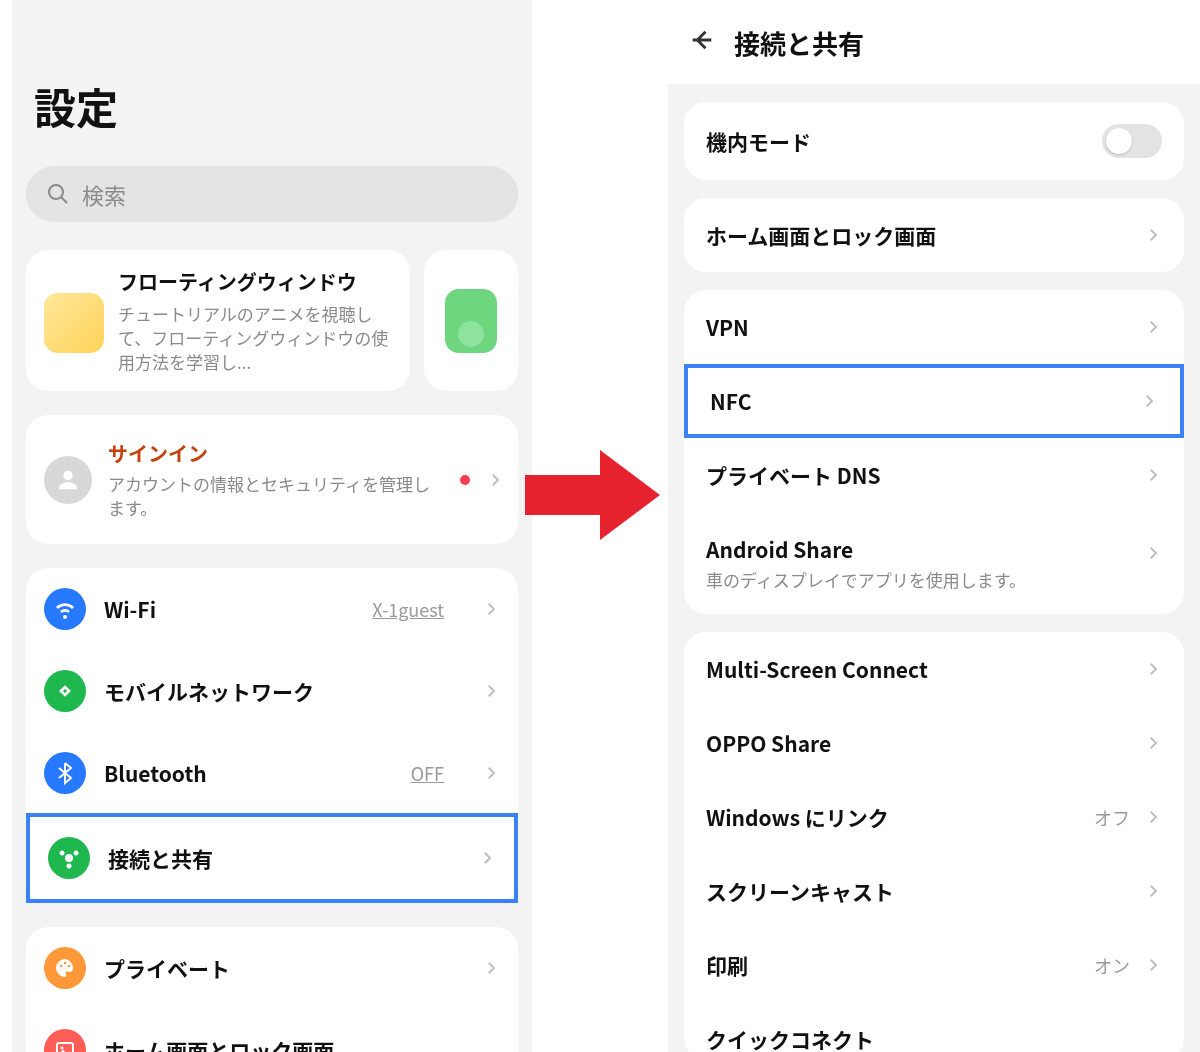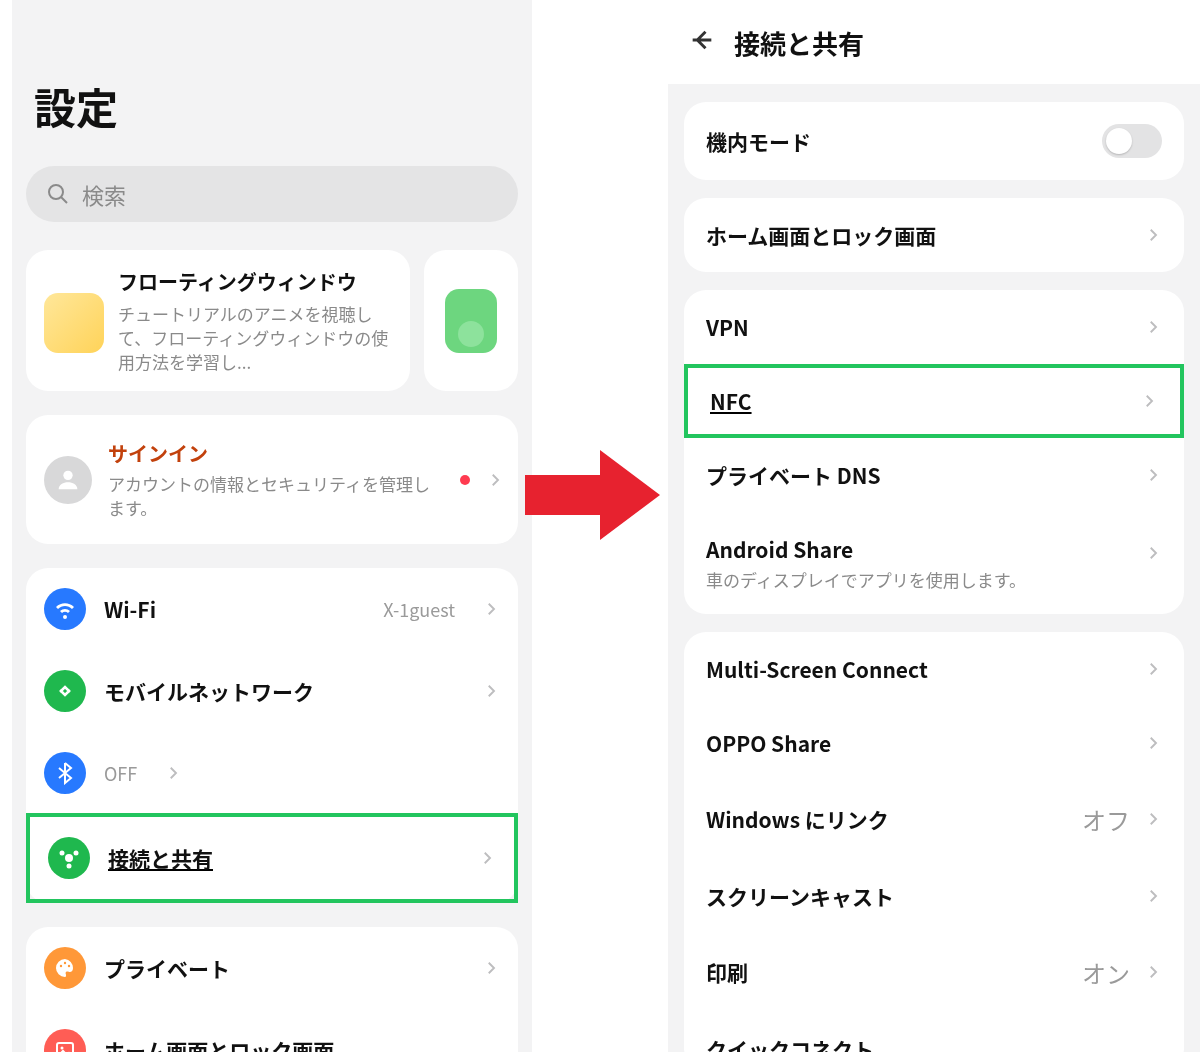--- a/index.html
+++ b/index.html
@@ -125,22 +125,22 @@
     gap:18px;
     position:relative;
   }
   .row-icon {
     width:42px; height:42px; border-radius:50%;
     display:flex; align-items:center; justify-content:center;
     flex-shrink:0;
   }
   .row-icon svg { width:24px; height:24px; fill:#fff; }
   .row-label { flex:1; font-size:21px; font-weight:600; color:#111; }
-  .row-status { font-size:18px; color:#9a9a9a; margin-right:9px; }
-  .highlight-red { border: 4px solid #22c55e; text-decoration: underline; }
+  .row-status { font-size:18px; color:#9a9a9a; margin-right:20px;text-decoration:underline; }
+  .highlight-red { border: 4px solid #3b82f6; }
   .hl-row { margin-top: -1px; }
 
   
   .settings-group.g2 { margin-top: 24px; }
 
   
   .big-arrow {
     position:absolute;
     left: 525px;
     top: 450px;
@@ -174,21 +174,21 @@
   }
   .r-row {
     display:flex;
     align-items:center;
     padding:22px 22px;
     gap:14px;
     position:relative;
   }
   .r-label { flex:1; font-size:21px; font-weight:600; color:#111; }
   .r-sub { font-size:17px; color:#8a8a8a; margin-top:4px; line-height:1.4; font-weight:400; }
-  .r-status { font-size:24px; color:#9a9a9a; }
+  .r-status { font-size:18px; color:#9a9a9a; }
   .toggle {
     width:60px; height:34px; border-radius:17px;
     background:#e3e3e4;
     position:relative;
   }
   .toggle::after {
     content:'';
     position:absolute;
     left:4px; top:4px;
     width:26px; height:26px;
@@ -280,20 +280,21 @@
       <svg class="chev" viewBox="0 0 24 24">
           <path d="M9 5l7 7-7 7"></path>
         </svg>
     </div>
     <div class="settings-row">
       <div class="row-icon ic-bt">
         <svg viewBox="0 0 24 24">
             <path d="M12 2l6 5-6 5 6 5-6 5V2M6 7l12 10M6 17L18 7" fill="none" stroke="#fff" stroke-width="2"></path>
           </svg>
       </div>
+      <div class="row-label">Bluetooth</div>
       <div class="row-status">OFF</div>
       <svg class="chev" viewBox="0 0 24 24">
           <path d="M9 5l7 7-7 7"></path>
         </svg>
     </div>
     <div class="settings-row highlight-red hl-row">
       <div class="row-icon ic-share">
         <svg viewBox="0 0 24 24">
             <circle cx="12" cy="12" r="4"></circle>
             <circle cx="5" cy="7" r="2.5"></circle>

